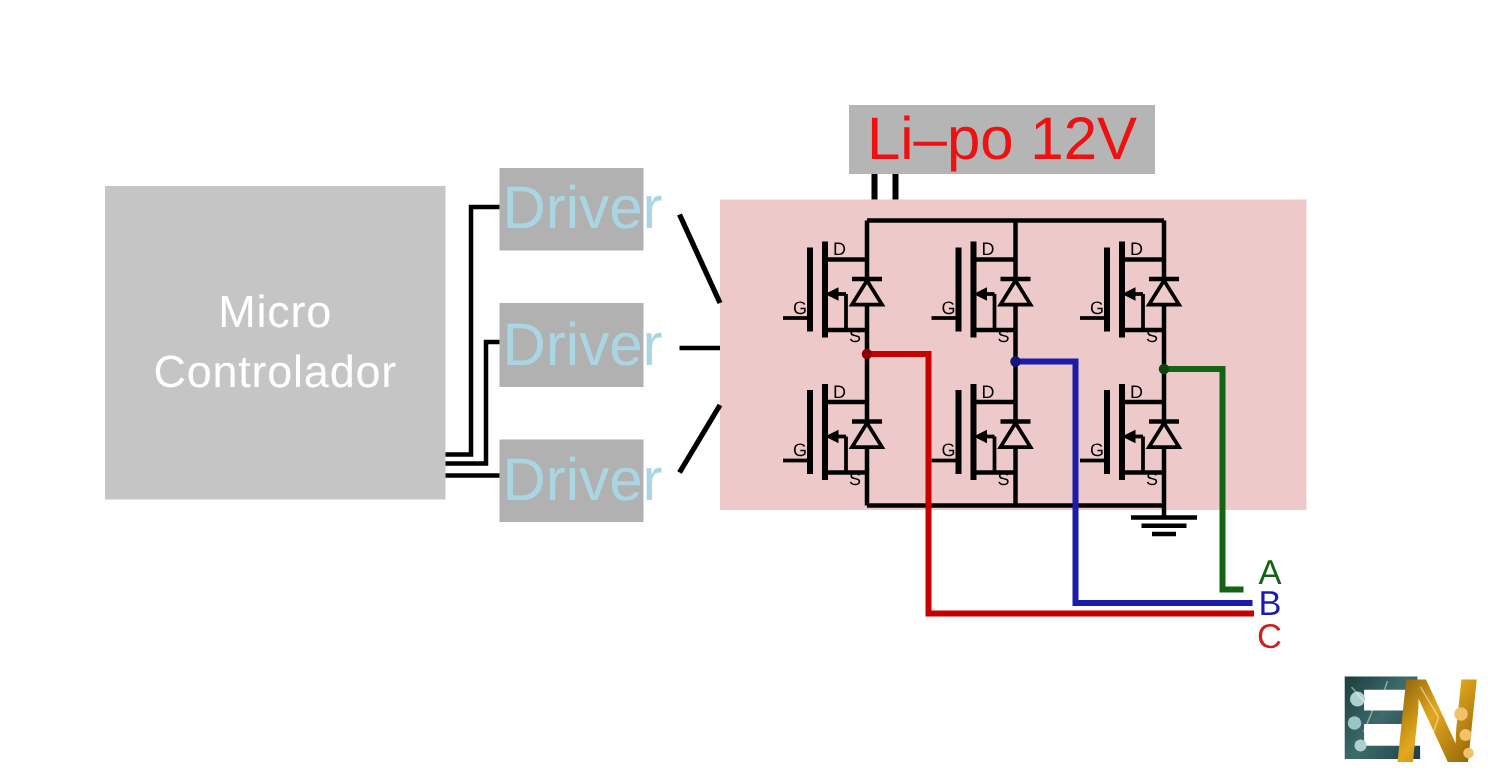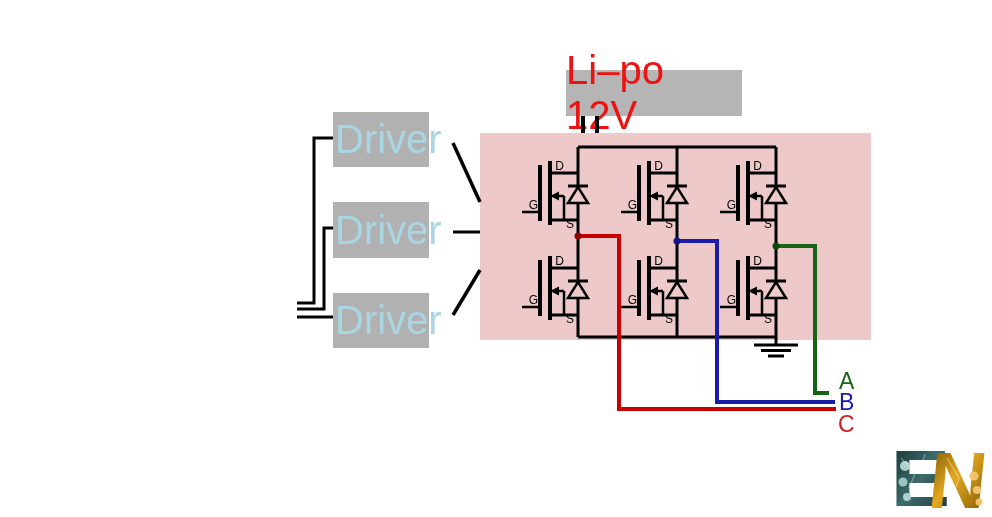--- a/index.html
+++ b/index.html
@@ -14,33 +14,36 @@
   }
   .driver{
     width:96px;height:55px;left:333px;
     font-size:40px;justify-content:flex-start;padding-left:2px;
     letter-spacing:0px;box-sizing:border-box;
   }
   .driver1{top:112px;}
   .driver2{top:202px;height:56px;}
   .driver3{top:293px;}
   .lipo{
-    left:566px;top:70px;width:176px;height:46px;
+    left:566px;top:70px;width:204px;height:46px;
     font-size:40px;font-weight:500;letter-spacing:0px;
   }
   .pink{position:absolute;left:480px;top:133px;width:391px;height:207px;}
   svg.overlay{position:absolute;left:0;top:0;}
   svg text{font-family:"Liberation Sans", sans-serif;}
   .logo{position:absolute;left:895px;top:444px;width:95px;height:68px;}
 </style>
 </head>
 <body>
 
 <div class="canvas">
 
+  <div class="box mcu" style="background: rgb(197, 197, 197); color: rgb(255, 255, 255);">
+    <span>Micro Controlador</span>
+  </div>
 
   <div class="box driver driver1" style="background: rgb(177, 177, 177); color: rgb(169, 214, 226);">
     <span>Driver</span>
   </div>
   <div class="box driver driver2" style="background: rgb(177, 177, 177); color: rgb(169, 214, 226);">
     <span>Driver</span>
   </div>
   <div class="box driver driver3" style="background: rgb(177, 177, 177); color: rgb(169, 214, 226);">
     <span>Driver</span>
   </div>

